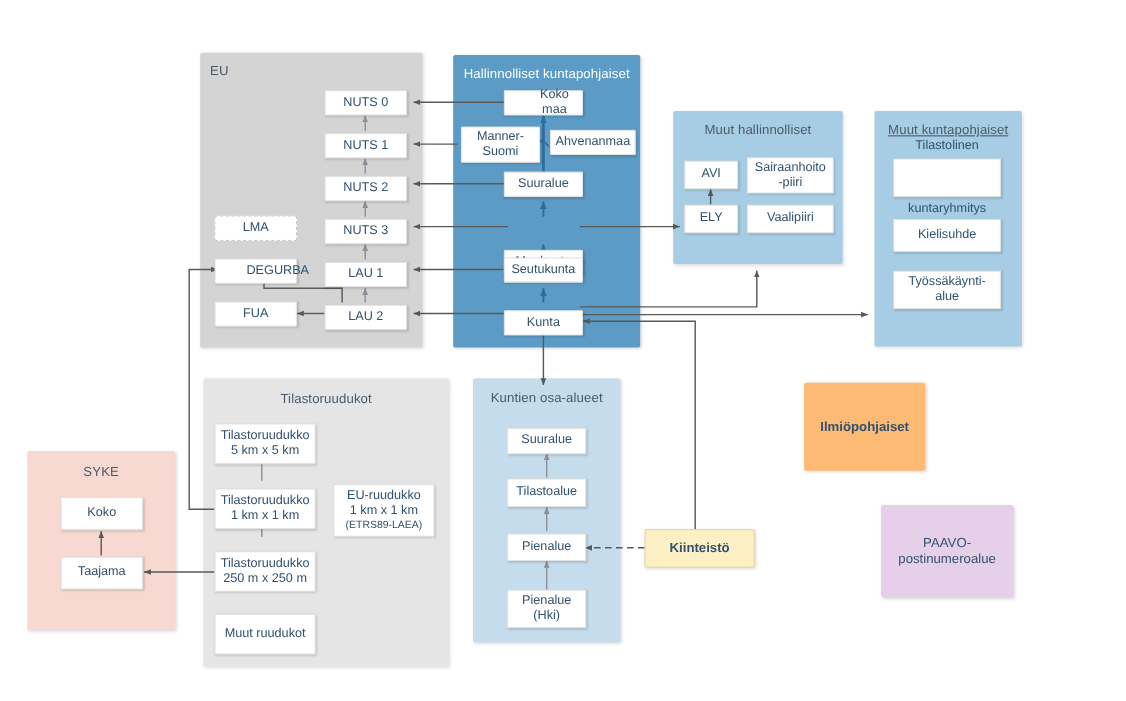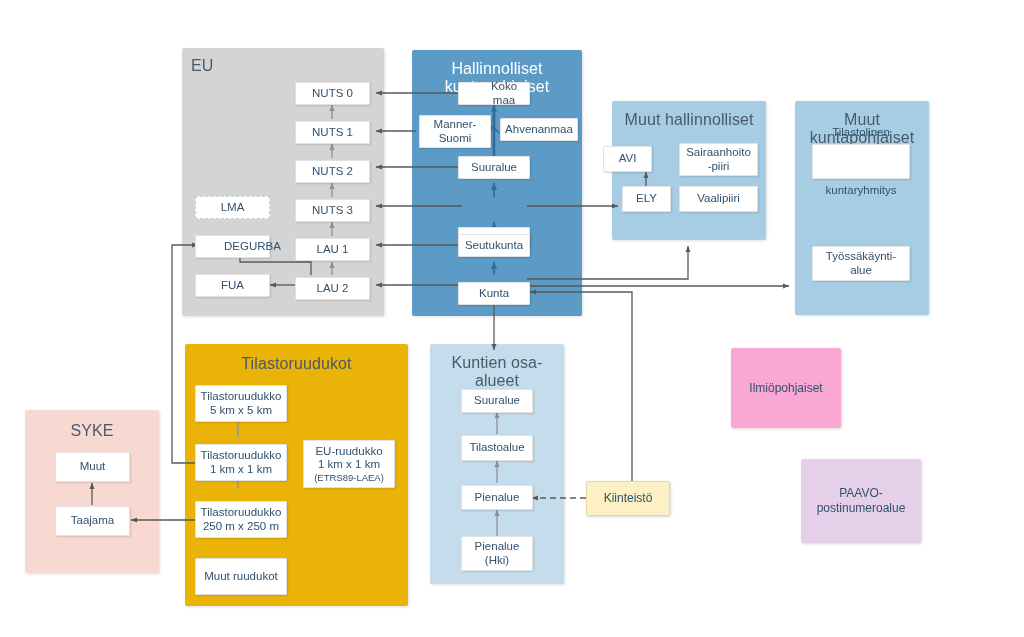--- a/index.html
+++ b/index.html
@@ -3,48 +3,48 @@
 <meta charset="utf-8">
 <title>Aluejaot</title>
 <style>
   html,body{margin:0;padding:0;background:#ffffff;}
   body{font-family:"Liberation Sans","DejaVu Sans",sans-serif;}
   #canvas{position:relative;width:1024px;height:637px;background:#ffffff;overflow:hidden;}
   svg#wires{position:absolute;left:0;top:0;width:1024px;height:637px;pointer-events:none;}
 
   .panel{position:absolute;box-sizing:border-box;border-radius:2px;
          box-shadow:1px 1px 3px rgba(0,0,0,0.13);}
-  .panel-title{position:absolute;left:0;right:0;text-align:center;font-size:16px;
+  .panel-title{position:absolute;left:0;right:0;text-align:center;font-size:12px;
                letter-spacing:.1px;}
 
   .node{position:absolute;box-sizing:border-box;background:#ffffff;
         border:1px solid #e2e2e2;border-radius:1px;
         display:flex;align-items:center;justify-content:center;text-align:center;
         color:#31516e;font-size:11.5px;line-height:1.16;
         box-shadow:1px 1px 2px rgba(0,0,0,0.13);padding:1px 2px;}
   .node.dashed{border:1px dashed #c3ccd4;box-shadow:none;}
   .node .sub{font-size:9.5px;display:block;}
 
   
   .p-eu{background:#d4d4d4;}
   .p-hall{background:#5b9bc5;}
   .p-muuth{background:#a7cde4;}
   .p-muutk{background:#a7cde4;}
-  .p-ruud{background:#eab308;}
+  .p-ruud{background:#e5e5e5;}
   .p-syke{background:#f7d9d2;}
   .p-osa{background:#c5dcec;}
 
   .t-dark{color:#4a5a6a;}
   .t-white{color:#ffffff;}
 
   .legend{position:absolute;box-sizing:border-box;border-radius:2px;
           display:flex;align-items:center;justify-content:center;text-align:center;
           color:#31516e;font-size:12px;line-height:1.25;
           box-shadow:1px 1px 3px rgba(0,0,0,0.16);}
-  .lg-ilmio{background:#f9a8d4;}
+  .lg-ilmio{background:#fdba74;font-weight:bold;}
   .lg-muut{background:#e3ecc2;}
   .lg-paavo{background:#e6cfe8;}
   .lg-kiint{background:#fcf0c4;border:1px solid #e8d99a;}
 </style>
 </head>
 <body>
 
 <div id="canvas">
 
   <div class="panel p-eu" style="left:182px;top:48px;width:202px;height:268px;">
@@ -53,21 +53,21 @@
 
   <div class="panel p-hall" style="left:412px;top:50px;width:170px;height:266px;">
     <div class="panel-title t-white" style="top:10px;">Hallinnolliset kuntapohjaiset</div>
   </div>
 
   <div class="panel p-muuth" style="left:612px;top:101px;width:154px;height:139px;">
     <div class="panel-title t-dark" style="top:10px;">Muut hallinnolliset</div>
   </div>
 
   <div class="panel p-muutk" style="left:795px;top:101px;width:134px;height:214px;">
-    <div class="panel-title t-dark" style="top:10px;">Muut kuntapohjaiset</div>
+    <div class="panel-title t-dark" style="top:10px;text-decoration:underline;">Muut kuntapohjaiset</div>
   </div>
 
   <div class="panel p-ruud" style="left:185px;top:344px;width:223px;height:262px;">
     <div class="panel-title t-dark" style="top:11px;">Tilastoruudukot</div>
   </div>
 
   <div class="panel p-osa" style="left:430px;top:344px;width:134px;height:240px;">
     <div class="panel-title t-dark" style="top:10px;">Kuntien osa-alueet</div>
   </div>
 
@@ -160,32 +160,33 @@
   <div class="node" style="left:419px;top:115px;width:72px;height:33px;flex-direction:column;">
     <span>Manner-</span>
     <span>Suomi</span>
   </div>
   <div class="node" style="left:500px;top:115px;width:78px;height:23px;top:118px;">Ahvenanmaa</div>
   <div class="node" style="left:458px;top:156px;width:72px;height:23px;">Suuralue</div>
   <div class="node" style="left:458px;top:195px;width:72px;height:23px;margin-top:32px;">Maakunta</div>
   <div class="node" style="left:458px;top:234px;width:72px;height:23px;">Seutukunta</div>
   <div class="node" style="left:458px;top:282px;width:72px;height:23px;">Kunta</div>
 
-  <div class="node" style="left:603px;top:146px;width:49px;height:26px;">AVI</div>
+  <div class="node" style="left:622px;top:146px;width:49px;height:26px;">AVI</div>
   <div class="node" style="left:622px;top:186px;width:49px;height:26px;">ELY</div>
   <div class="node" style="left:679px;top:143px;width:79px;height:33px;flex-direction:column;">
     <span>Sairaanhoito</span>
     <span>-piiri</span>
   </div>
   <div class="node" style="left:679px;top:186px;width:79px;height:26px;">Vaalipiiri</div>
 
   <div class="node" style="left:812px;top:144px;width:98px;height:35px;flex-direction:column;gap:44px;">
     <span>Tilastolinen</span>
     <span>kuntaryhmitys</span>
   </div>
+  <div class="node" style="left:812px;top:199px;width:98px;height:30px;">Kielisuhde</div>
   <div class="node" style="left:812px;top:246px;width:98px;height:35px;flex-direction:column;">
     <span>Työssäkäynti-</span>
     <span>alue</span>
   </div>
 
   <div class="node" style="left:195px;top:385px;width:92px;height:37px;flex-direction:column;">
     <span>Tilastoruudukko</span>
     <span>5 km x 5 km</span>
   </div>
   <div class="node" style="left:195px;top:444px;width:92px;height:37px;flex-direction:column;">
@@ -196,32 +197,32 @@
     <span>Tilastoruudukko</span>
     <span>250 m x 250 m</span>
   </div>
   <div class="node" style="left:195px;top:558px;width:92px;height:37px;">Muut ruudukot</div>
   <div class="node" style="left:303px;top:440px;width:92px;height:48px;flex-direction:column;">
     <span>EU-ruudukko</span>
     <span>1 km x 1 km</span>
     <span class="sub">(ETRS89-LAEA)</span>
   </div>
 
-  <div class="node" style="left:55px;top:452px;width:75px;height:30px;">Muut</div>
+  <div class="node" style="left:55px;top:452px;width:75px;height:30px;">Koko</div>
   <div class="node" style="left:55px;top:506px;width:75px;height:30px;">Taajama</div>
 
   <div class="node" style="left:461px;top:389px;width:72px;height:24px;">Suuralue</div>
   <div class="node" style="left:461px;top:435px;width:72px;height:26px;">Tilastoalue</div>
   <div class="node" style="left:461px;top:485px;width:72px;height:25px;">Pienalue</div>
   <div class="node" style="left:461px;top:536px;width:72px;height:35px;flex-direction:column;">
     <span>Pienalue</span>
     <span>(Hki)</span>
   </div>
 
-  <div class="legend lg-kiint" style="left:586px;top:481px;width:84px;height:35px;">Kiinteistö</div>
+  <div class="legend lg-kiint" style="left:586px;top:481px;width:100px;height:35px;font-weight:bold;">Kiinteistö</div>
 
   <div class="legend lg-ilmio" style="left:731px;top:348px;width:110px;height:80px;">Ilmiöpohjaiset</div>
 
 
   <div class="legend lg-paavo" style="left:801px;top:459px;width:120px;height:84px;flex-direction:column;">
     <span>PAAVO-</span>
     <span>postinumeroalue</span>
   </div>
 
 </div>

